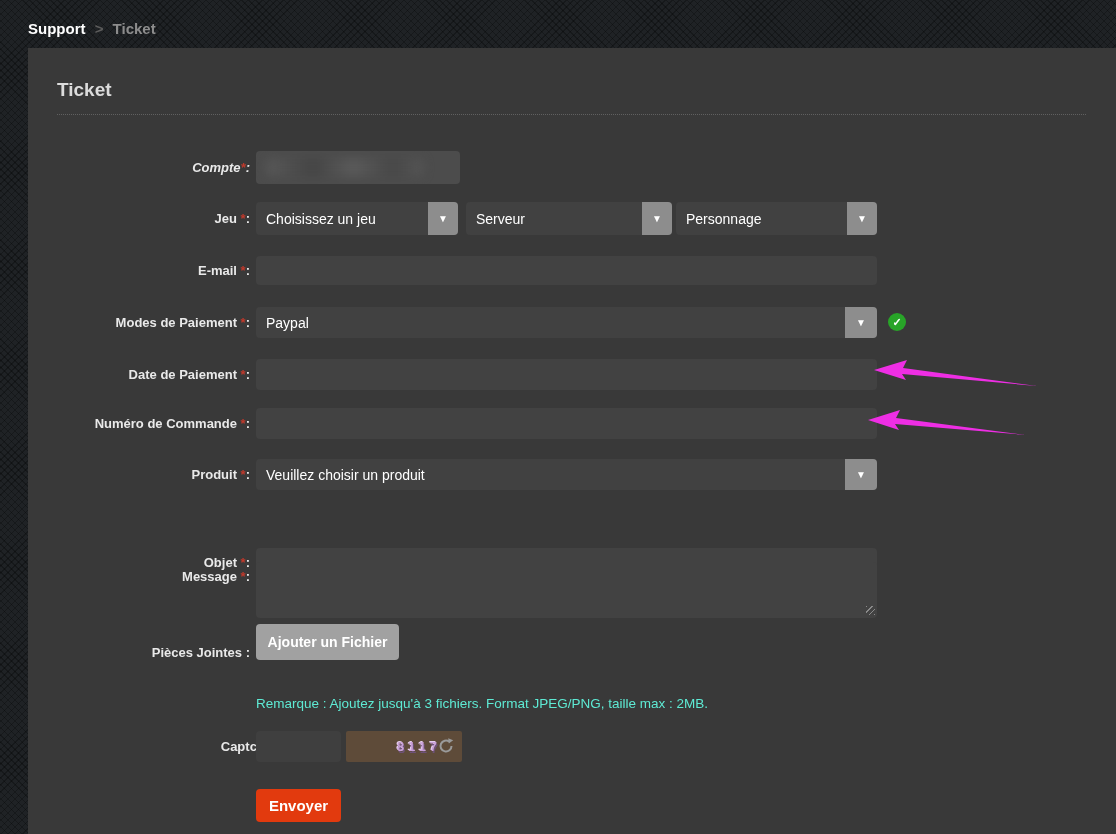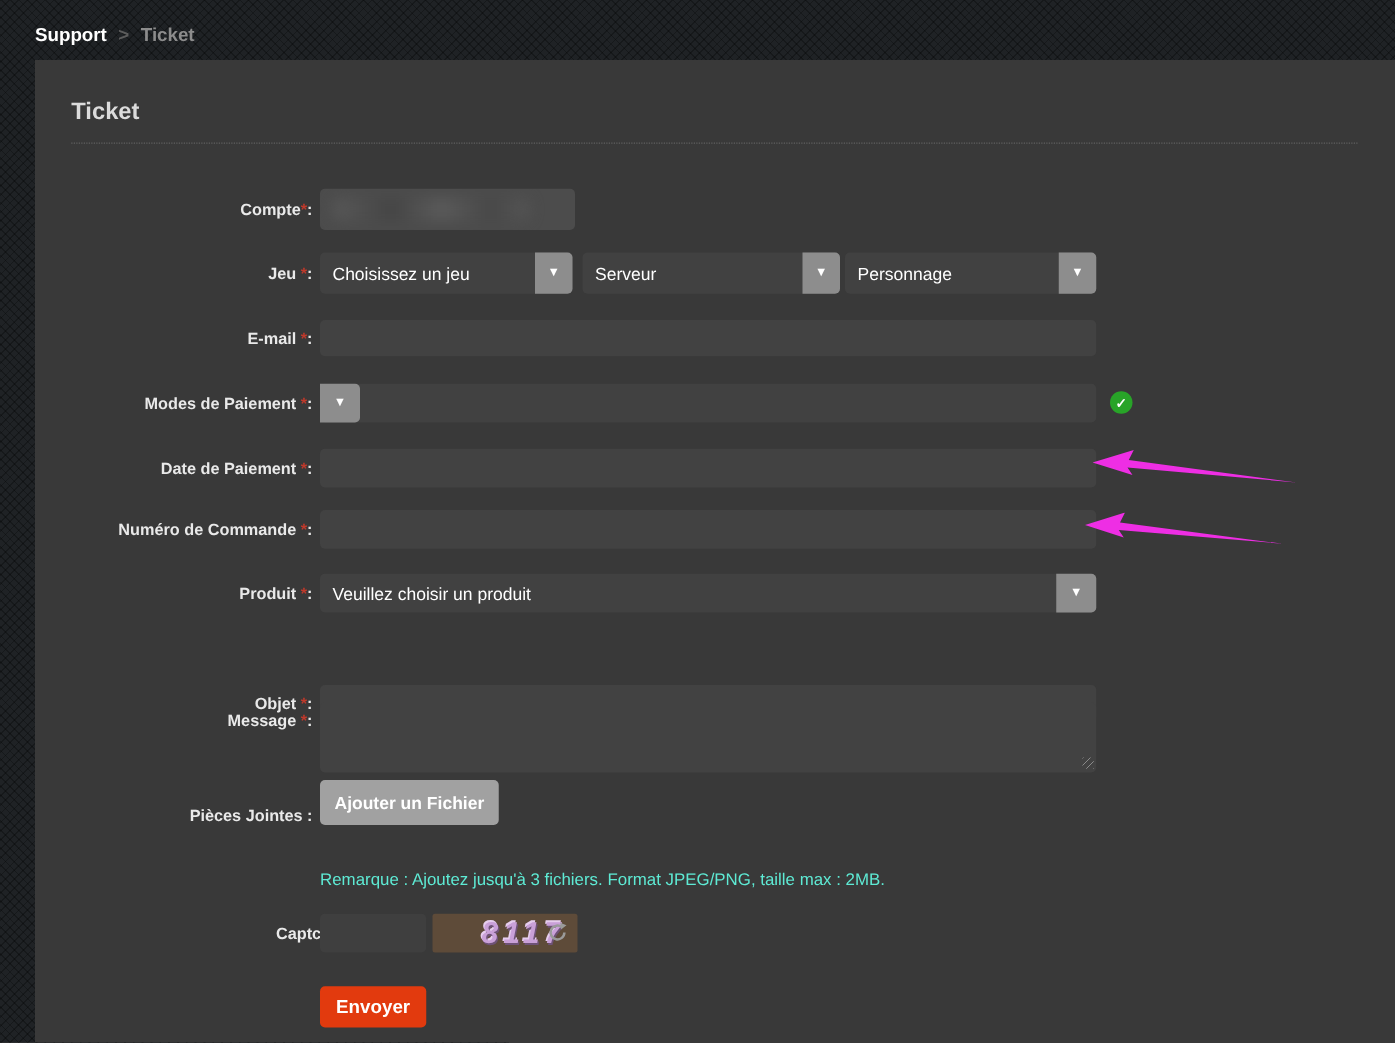--- a/index.html
+++ b/index.html
@@ -19,21 +19,21 @@
   #breadcrumb .cur{color:#8c8c8c;}
   
   #panel{left:28px;top:48px;right:0;bottom:0;background:#393939;}
   #page-title{left:57px;top:79px;font-size:19px;font-weight:bold;color:#dcdcdc;}
   #title-sep{left:57px;right:30px;top:114px;border-top:1px dotted #606060;height:0;}
   
   .lbl{left:0;width:250px;text-align:right;font-size:13px;font-weight:bold;color:#e9e9e9;}
   .req{color:#c0392b;margin-left:3px;}
   .req.tight{margin-left:0;}
   
-  .r-compte{top:151px;}  .lh-compte{line-height:33px;height:33px;}
+  .r-compte{top:151px;}  .lh-compte{line-height:33px;height:33px;font-style:italic;}
   .r-jeu{top:202px;}     .lh-jeu{line-height:33px;height:33px;}
   .r-email{top:256px;}   .lh-email{line-height:29px;height:29px;}
   .r-paiement{top:307px;}.lh-paiement{line-height:31px;height:31px;}
   .r-date{top:359px;}    .lh-date{line-height:31px;height:31px;}
   .r-commande{top:408px;}.lh-commande{line-height:31px;height:31px;}
   .r-produit{top:459px;} .lh-produit{line-height:31px;height:31px;}
   .r-objet{top:511px;margin-top:37px;}   .lh-objet{line-height:29px;height:29px;}
   .r-message{top:562px;} .lh-message{line-height:29px;height:29px;}
   .r-pieces{top:624px;font-weight:bold;}  .lh-pieces{line-height:20px;height:20px;top:643px;}
   .r-note{top:696px;}
@@ -60,21 +60,21 @@
   
   #addfile-btn{left:256px;width:143px;height:36px;background:#a1a1a1;border:none;border-radius:4px;
     color:#ffffff;font-size:14px;font-family:"Liberation Sans",sans-serif;cursor:pointer;}
   #note{left:256px;color:#5eead4;font-size:13.5px;}
   #submit-btn{left:256px;width:85px;height:33px;background:#e23a0e;border:none;border-radius:4px;
     color:#fff;font-weight:bold;font-size:15px;font-family:"Liberation Sans",sans-serif;cursor:pointer;}
   
   #captcha-input{width:85px;height:31px;background:#3f3f3f;}
   #captcha-img{left:346px;width:86px;height:31px;background:#5e4b39;border-radius:2px;
     display:flex;align-items:center;justify-content:center;}
-  #captcha-code{font-size:24px;font-weight:bold;font-style:italic;letter-spacing:4px;color:#c9a0d8;
+  #captcha-code{font-size:13px;font-weight:bold;letter-spacing:4px;color:#c9a0d8;
     text-shadow:1px 2px 0 #6e5277, -1px -1px 0 #e6cdee;}
   #refresh-icon{left:437px;top:737px;width:18px;height:18px;cursor:pointer;}
   
   #check-icon{left:888px;top:313px;width:18px;height:18px;border-radius:50%;background:#28a428;
     color:#fff;font-size:11px;font-weight:bold;display:flex;align-items:center;justify-content:center;}
   
   .arrow{pointer-events:none;}
   #arrow-1{left:874px;top:360px;}
   #arrow-2{left:868px;top:410px;}
 </style>
@@ -117,20 +117,21 @@
 
 <div class="abs lbl r-email lh-email">
   <span>E-mail </span><span class="req tight">*</span><span>:</span>
 </div>
 <input class="abs field w-std r-email" style="height: 29px;" value="">
 
 <div class="abs lbl r-paiement lh-paiement">
   <span>Modes de Paiement </span><span class="req tight">*</span><span>:</span>
 </div>
 <div class="abs dd r-paiement w-std" style="left:256px;height:31px;">
+  <span class="val">Paypal</span>
   <span class="btn" style="width:32px;">▼</span>
 </div>
 <div id="check-icon" class="abs">✓</div>
 
 <div class="abs lbl r-date lh-date">
   <span>Date de Paiement </span><span class="req tight">*</span><span>:</span>
 </div>
 <input class="abs field w-std r-date" style="height: 31px;" value="">
 
 <div class="abs lbl r-commande lh-commande">

